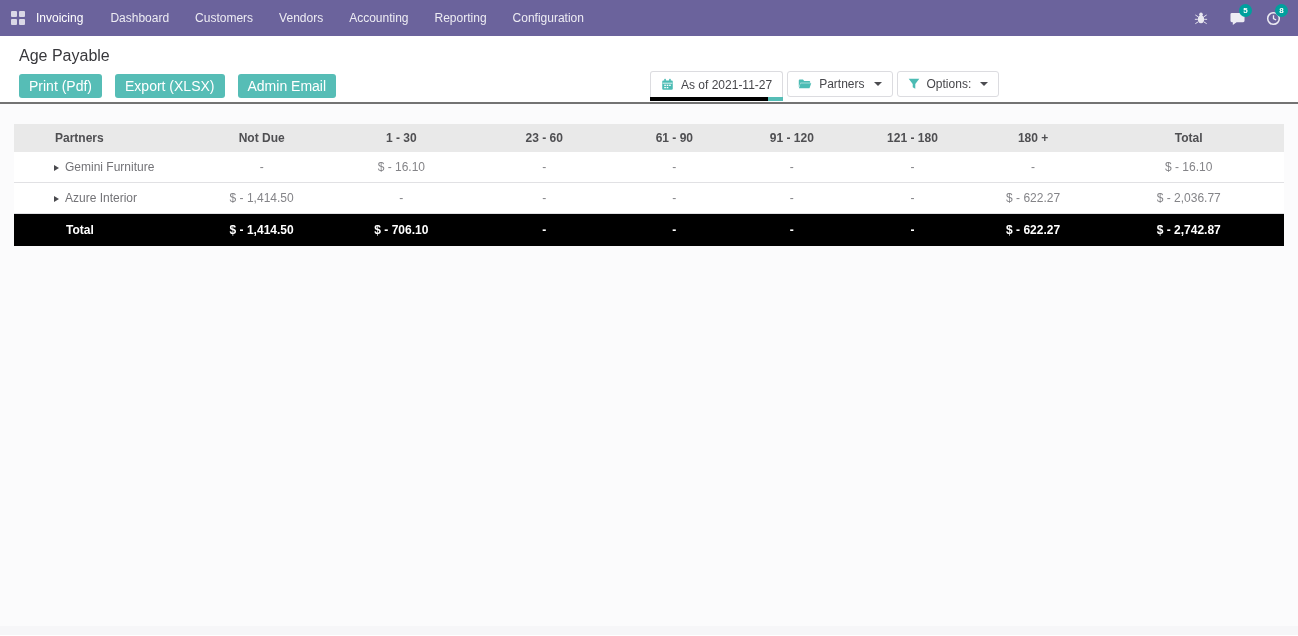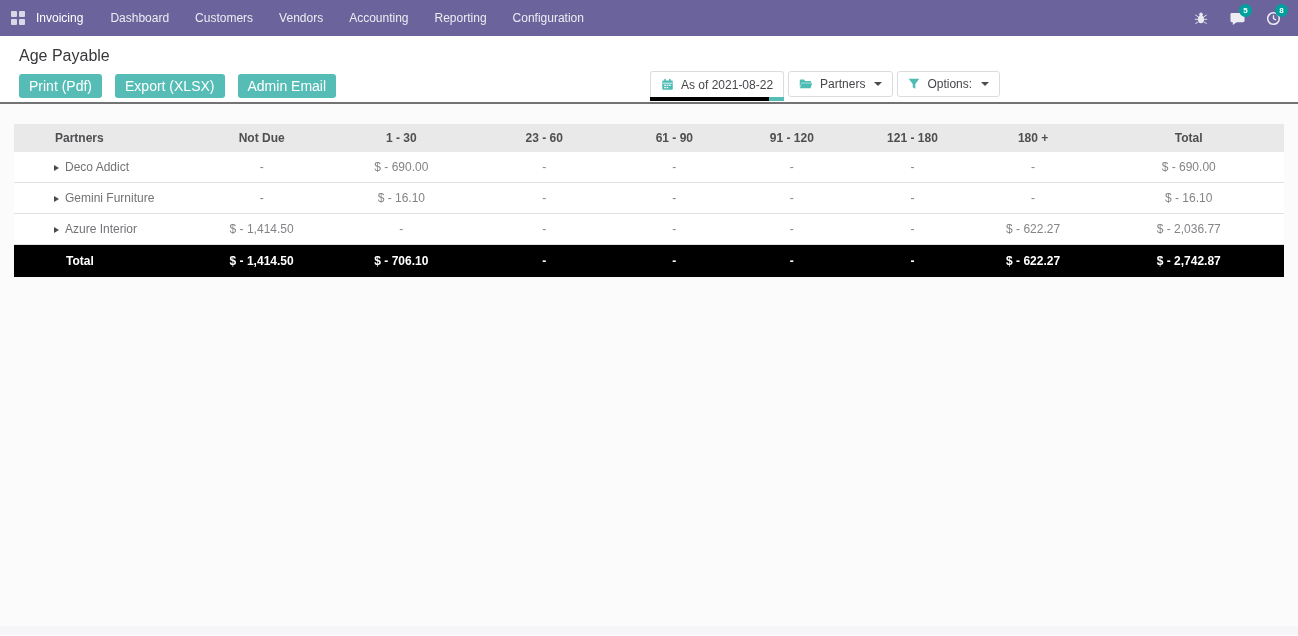--- a/index.html
+++ b/index.html
@@ -277,21 +277,21 @@
           <rect x="10" y="1" width="2" height="3.5" rx="0.8" fill="#4cbcb4"></rect>
           <line x1="2" y1="6.4" x2="14" y2="6.4" stroke="#fff" stroke-width="1"></line>
           <g fill="#fff">
               <rect x="4" y="8.2" width="2" height="1.6"></rect>
               <rect x="7" y="8.2" width="2" height="1.6"></rect>
               <rect x="10" y="8.2" width="2" height="1.6"></rect>
               <rect x="4" y="11" width="2" height="1.6"></rect>
               <rect x="7" y="11" width="2" height="1.6"></rect>
             </g>
         </svg>
-        <span>As of 2021-08-22</span>
+        <span>As of 2021-11-27</span>
       </div>
       <div class="date-underline"></div>
     </div>
 
     <div class="filter-box">
       <svg class="icon-svg" width="14" height="12" viewBox="0 0 18 14">
         <path d="M1 2.5 A1.2 1.2 0 0 1 2.2 1.3 h4.2 l1.6 1.8 h6.5 a1.2 1.2 0 0 1 1.2 1.2 v1 h-12.5 l-2.2 6 z" fill="#4cbcb4"></path>
         <path d="M3.2 6 h13.8 l-2.2 6.6 h-13.6 z" fill="#4cbcb4"></path>
       </svg>
       <span>Partners</span>
@@ -329,31 +329,20 @@
         <th>23 - 60</th>
         <th>61 - 90</th>
         <th>91 - 120</th>
         <th>121 - 180</th>
         <th>180 +</th>
         <th>Total</th>
       </tr>
     </thead>
     <tbody>
       <tr>
-        <td class="cell-partner"><span class="row-caret"></span><span>Deco Addict</span></td>
-        <td>-</td>
-        <td>$ - 690.00</td>
-        <td>-</td>
-        <td>-</td>
-        <td>-</td>
-        <td>-</td>
-        <td>-</td>
-        <td>$ - 690.00</td>
-      </tr>
-      <tr>
         <td class="cell-partner"><span class="row-caret"></span><span>Gemini Furniture</span></td>
         <td>-</td>
         <td>$ - 16.10</td>
         <td>-</td>
         <td>-</td>
         <td>-</td>
         <td>-</td>
         <td>-</td>
         <td>$ - 16.10</td>
       </tr>

